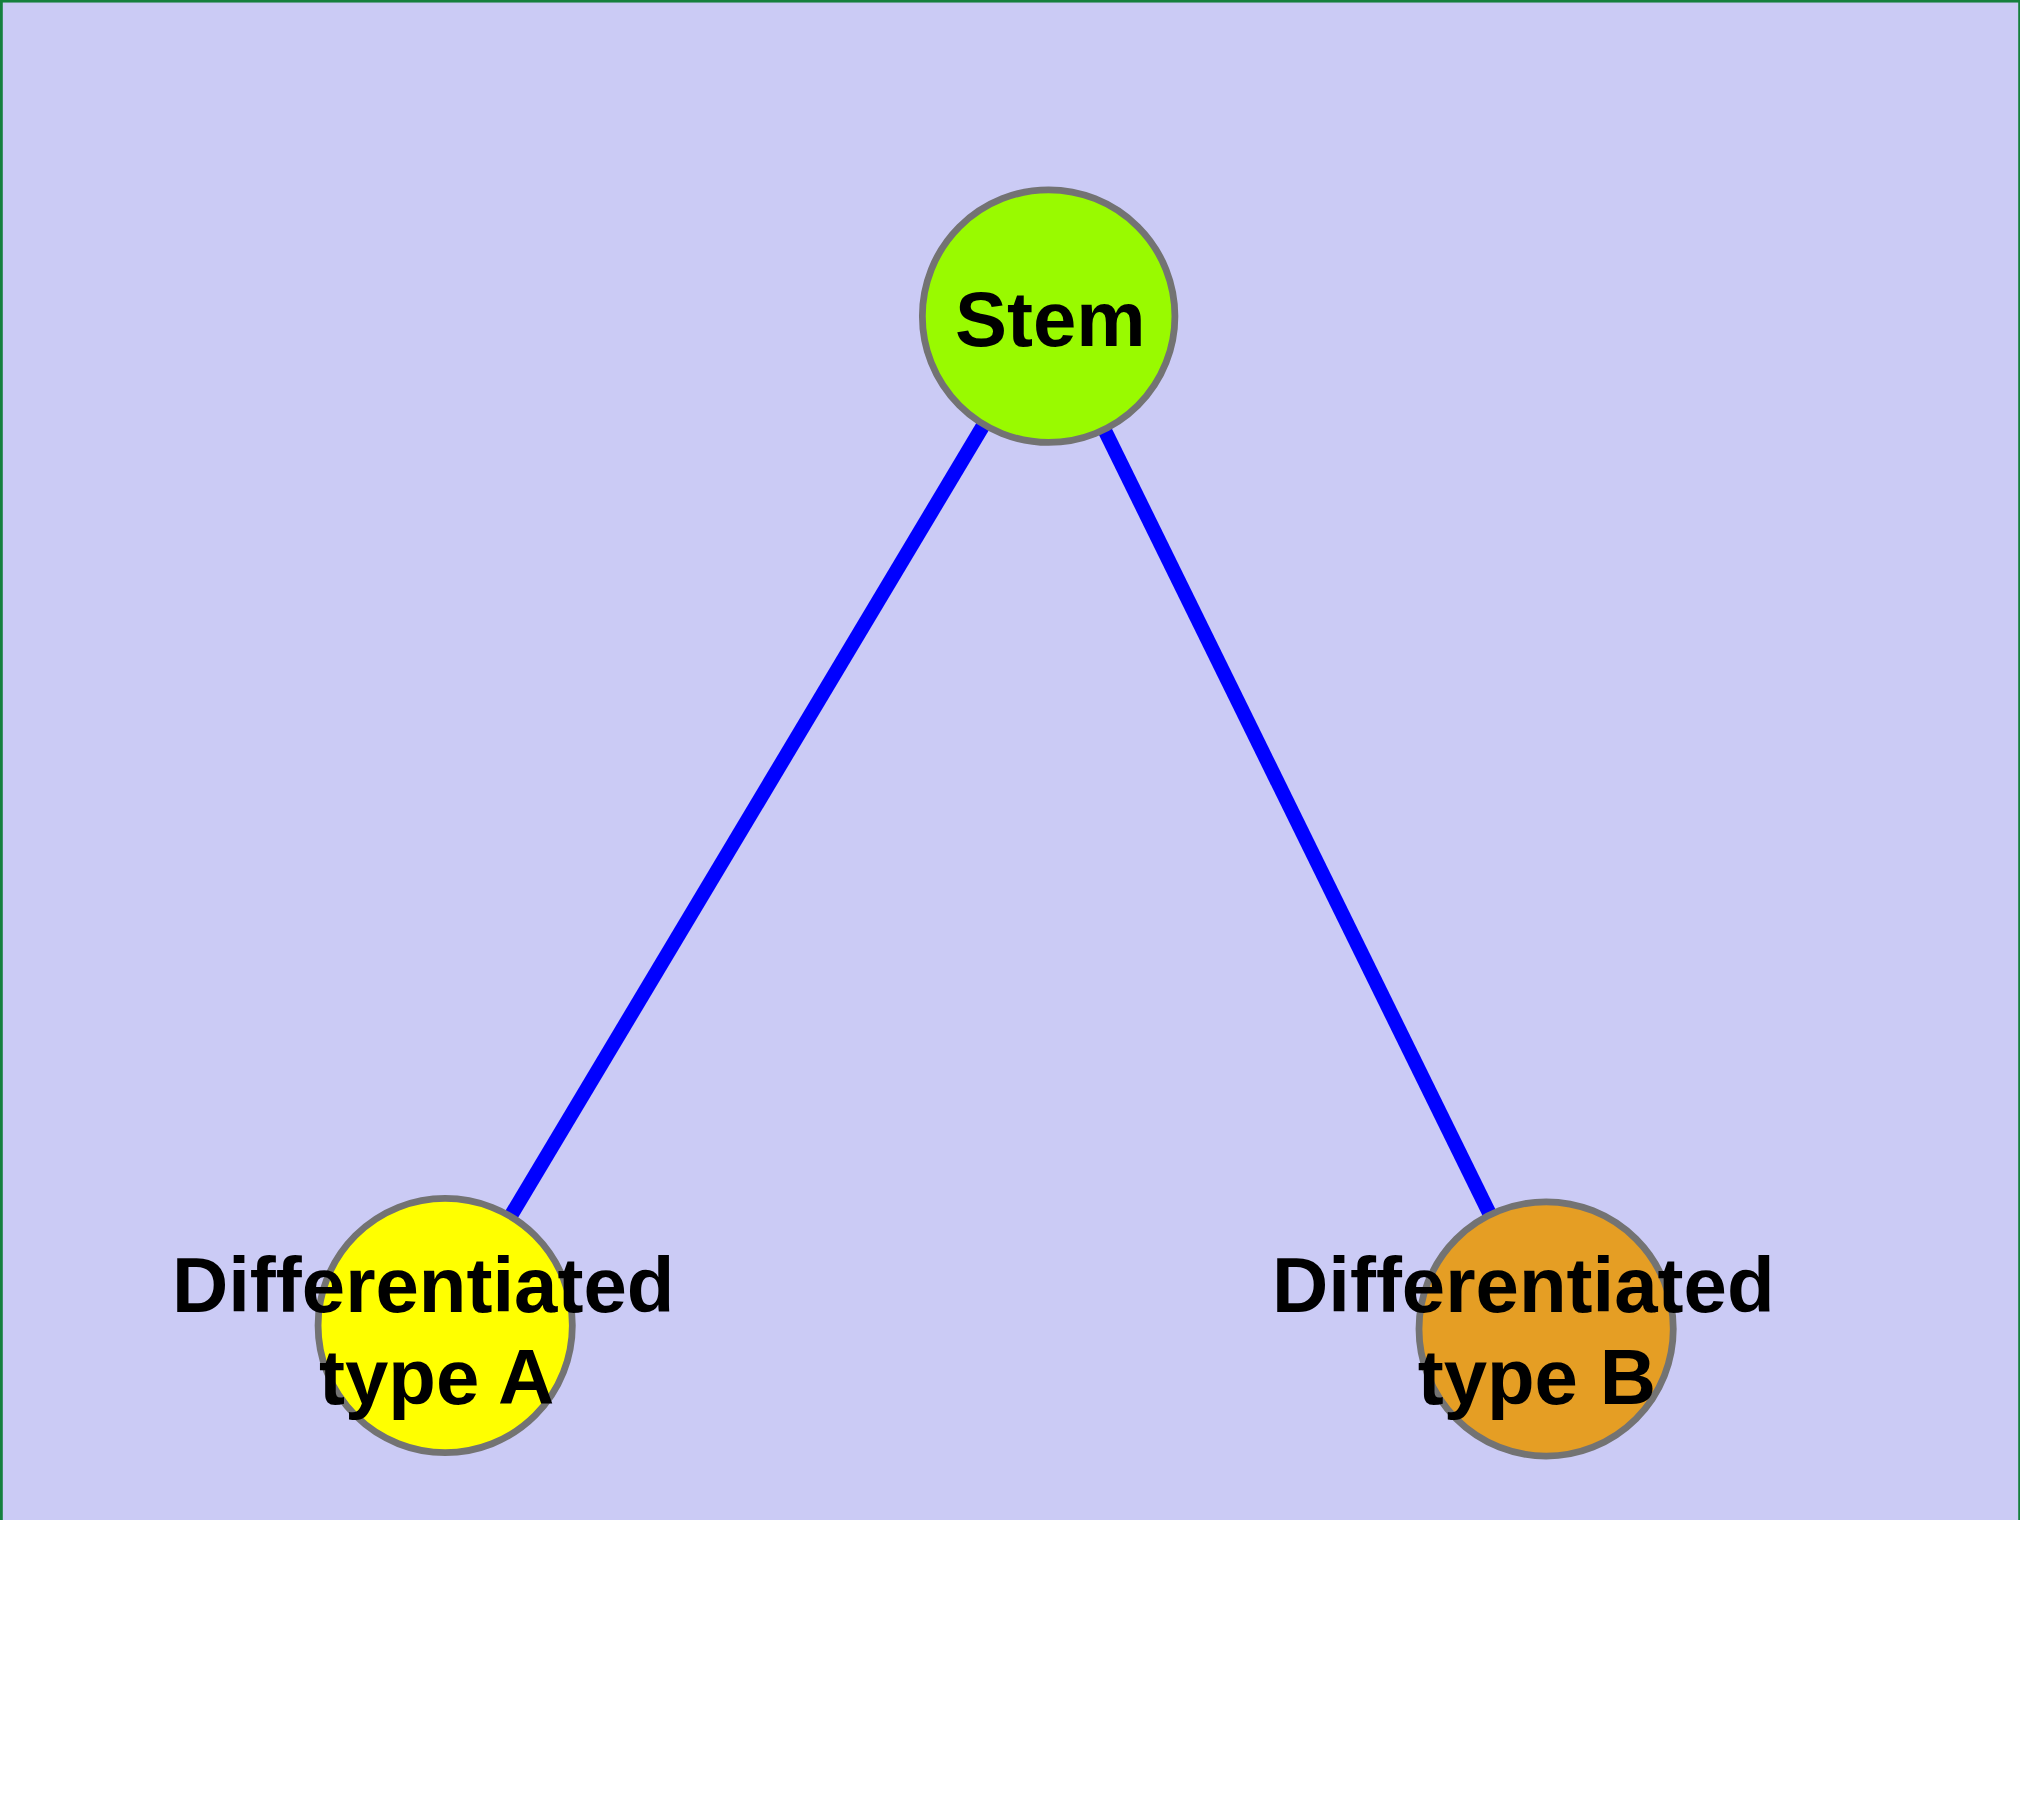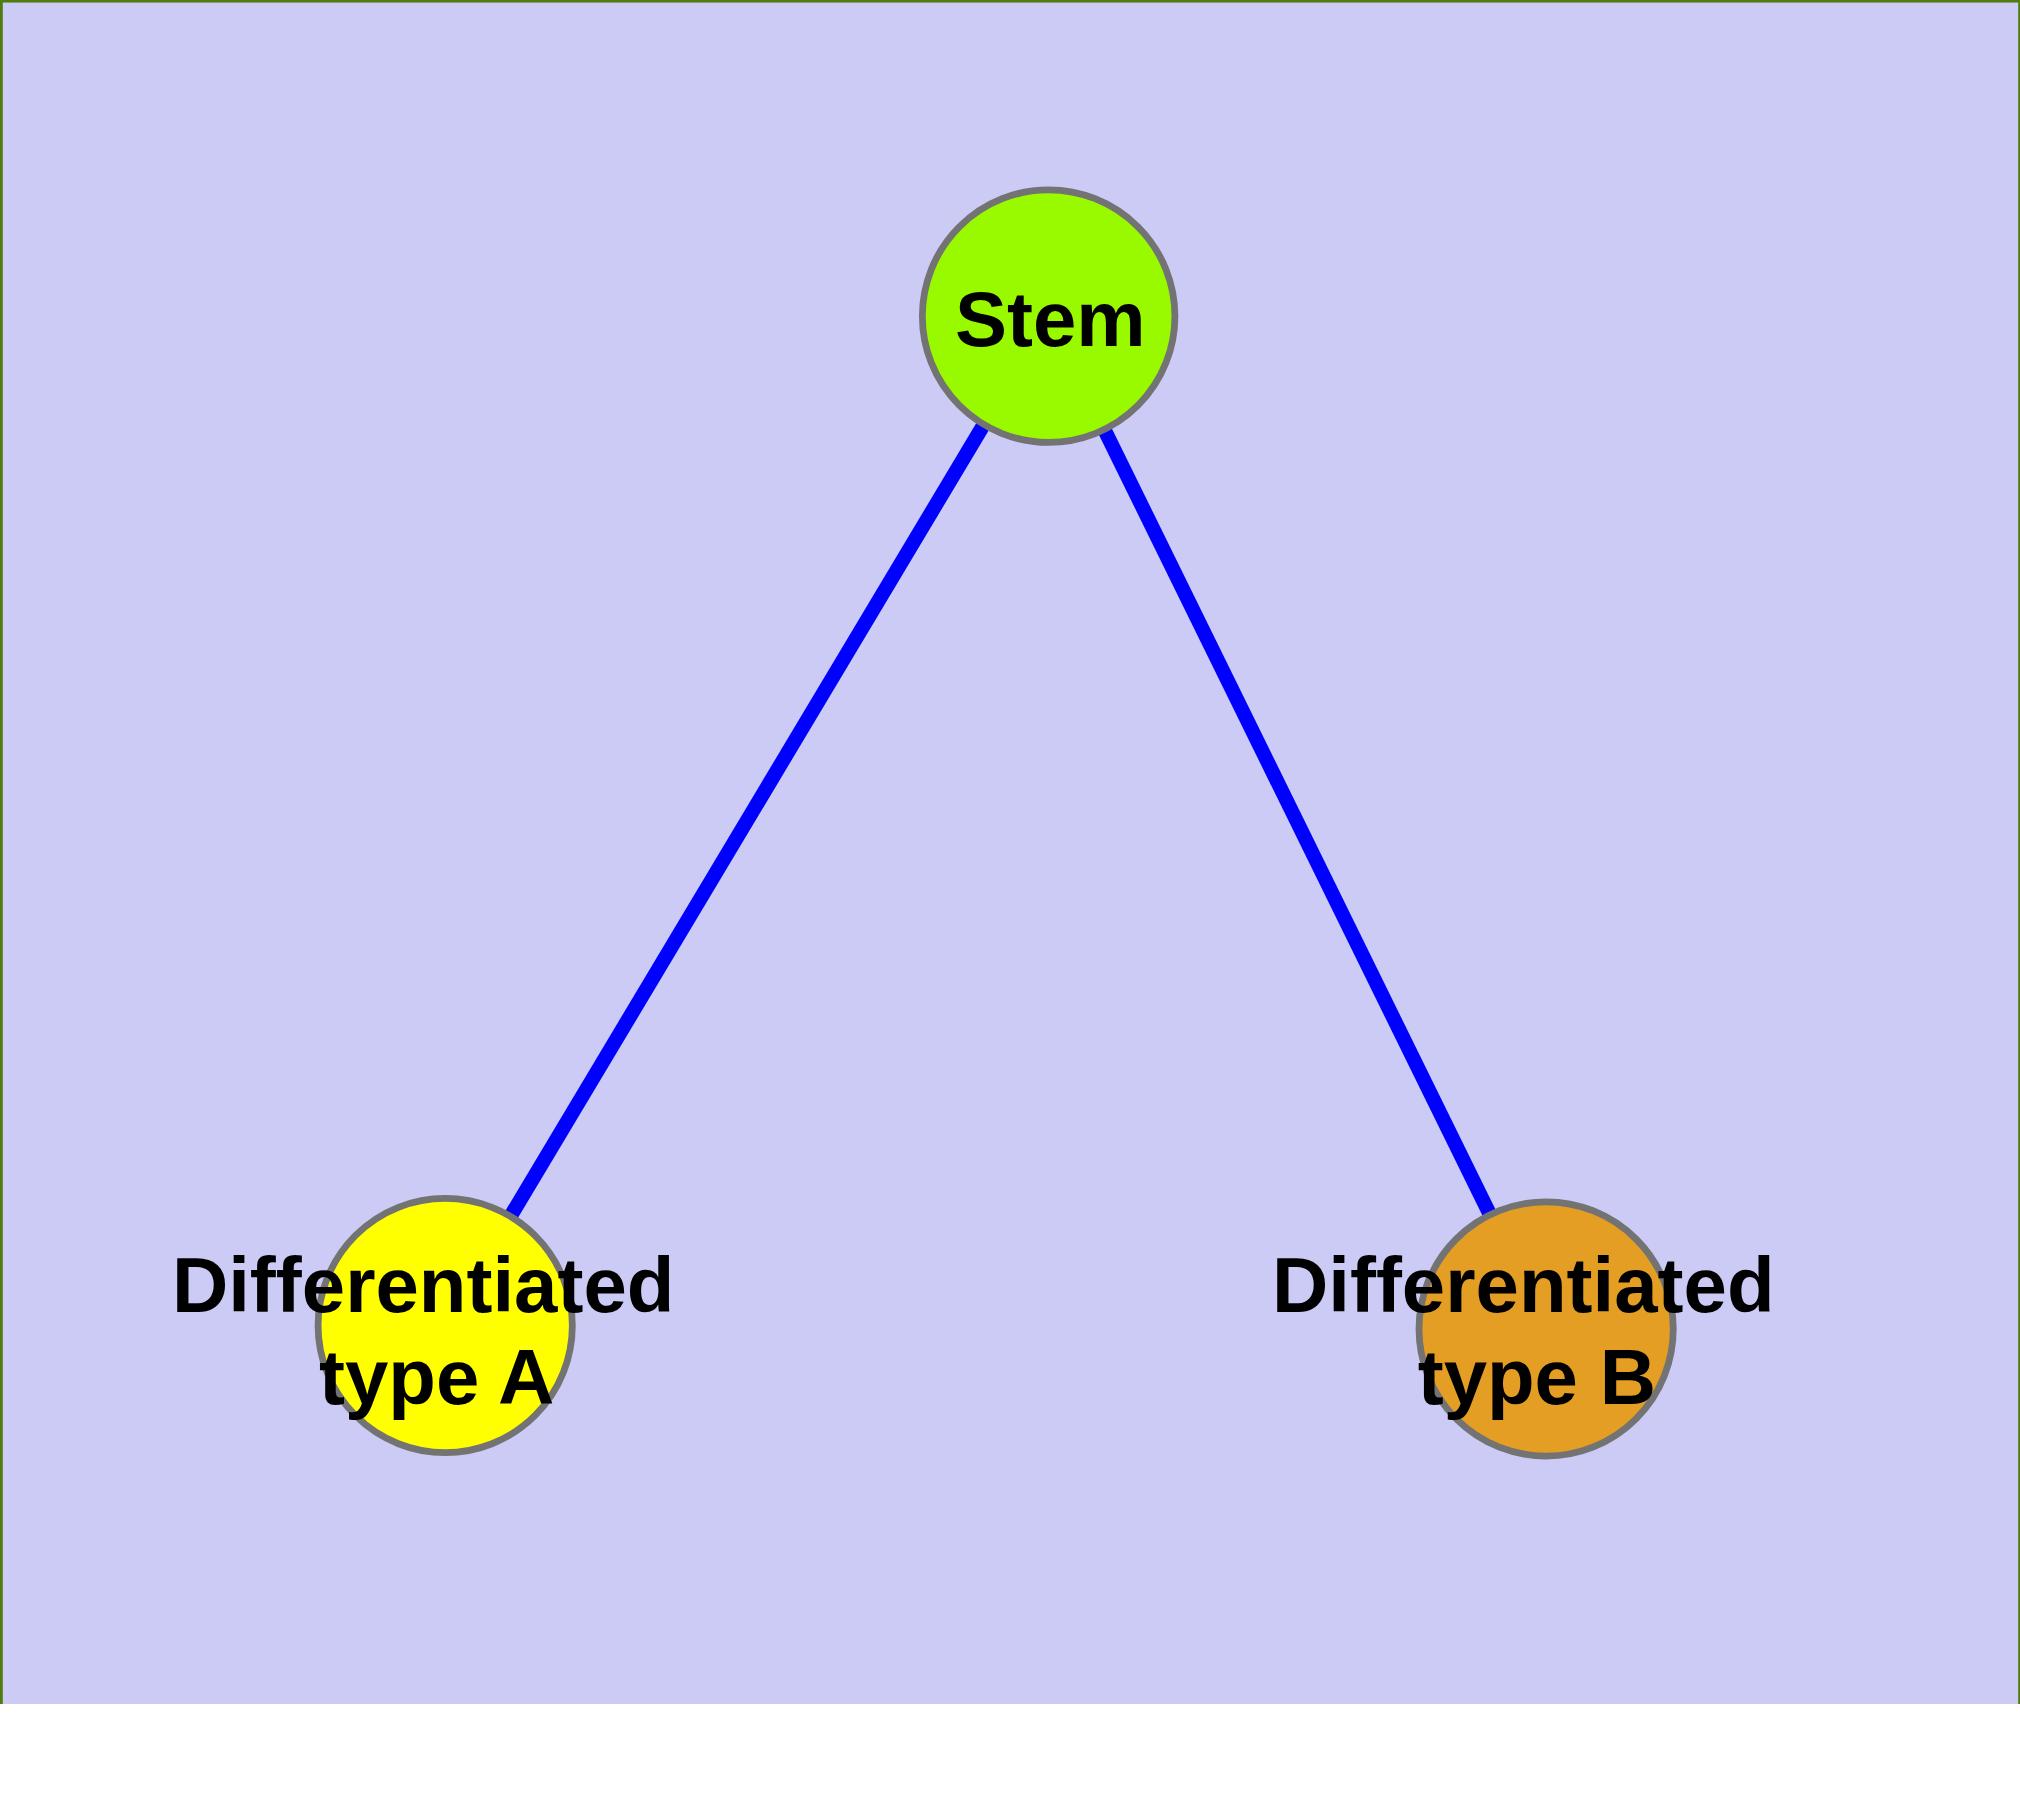--- a/index.html
+++ b/index.html
@@ -2,24 +2,24 @@
 <html style="font-size:13.6px"><head>
 <meta charset="utf-8">
 <style>
   html, body {
     margin: 0;
     padding: 0;
     background: #ffffff;
   }
   .diagram-wrap {
     width: 2021px;
-    height: 1704px;
+    height: 1520px;
     position: relative;
     overflow: hidden;
-    background: #4d7c0f;
+    background: #15803d;
   }
   svg {
     display: block;
   }
   .node-label {
     font-family: "Liberation Sans", "DejaVu Sans", sans-serif;
     font-weight: bold;
     font-size: 92px;
     text-anchor: middle;
   }

